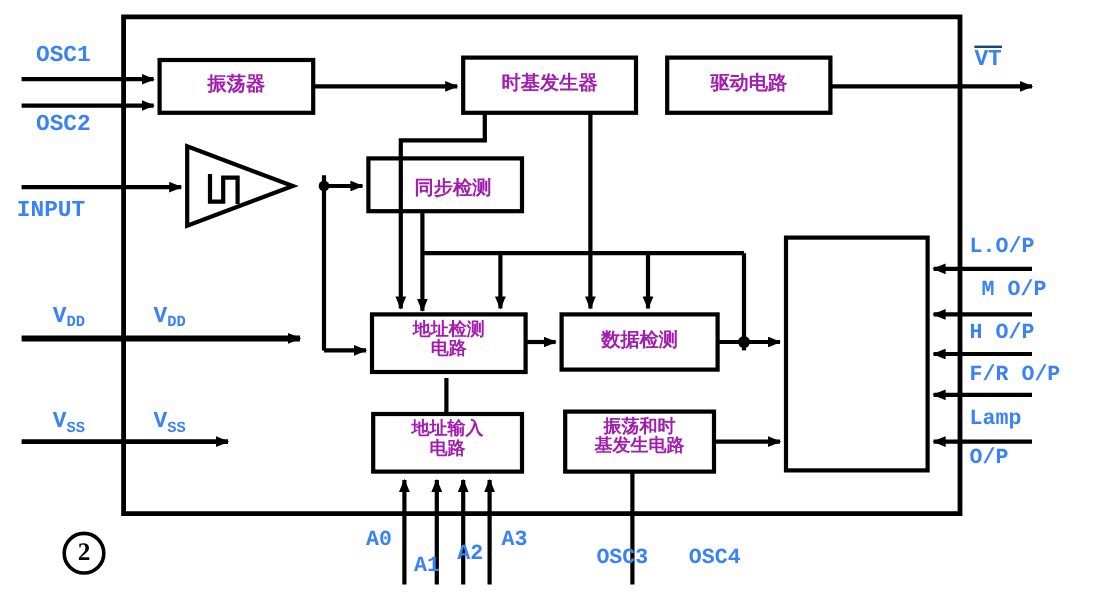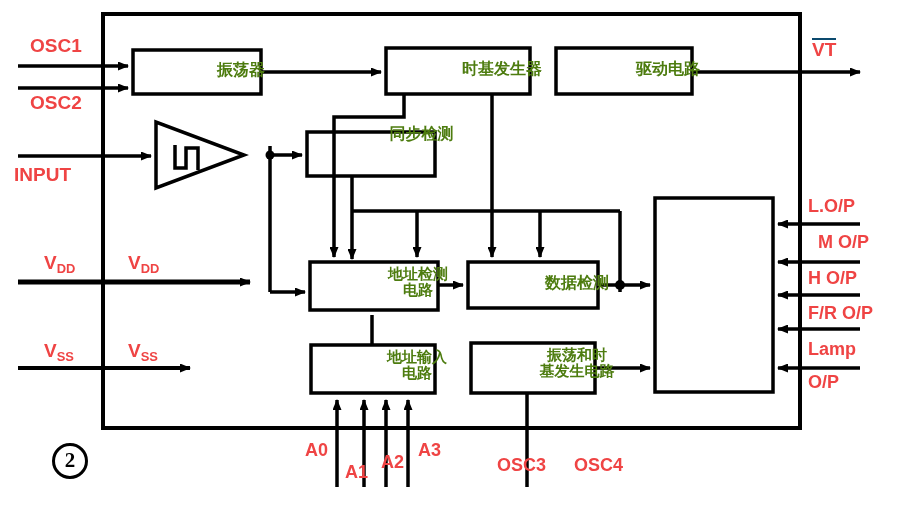--- a/index.html
+++ b/index.html
@@ -20,33 +20,32 @@
     left: 0;
     top: 0;
     width: 911px;
     height: 509px;
   }
   .boxlabel {
     position: absolute;
     text-align: center;
     font-family: "DejaVu Sans", "Liberation Sans", sans-serif;
     font-weight: bold;
-    color: #4d7c0f;
+    color: #a21caf;
     line-height: 1.08;
     letter-spacing: 0px;
     white-space: pre-line;
-    padding-left: 44px;
   }
   .cjk14 { font-size: 15px; }
   .cjk15 { font-size: 16px; }
   .textlabel {
     position: absolute;
-    font-family: Liberation Sans, sans-serif;
-    font-weight: bold;
-    color: #ef4444;
+    font-family: Liberation Mono, monospace;
+    font-weight: bold;
+    color: #3b82f6;
     white-space: nowrap;
   }
   .t18 { font-size: 19px; }
   .t17 { font-size: 18px; }
   .sub {
     font-size: 0.68em;
     vertical-align: -0.28em;
     font-weight: bold;
   }
   .ovl {
@@ -157,21 +156,21 @@
       <path d="M860,262 L778,262" marker-end="url(#arr)"></path>
       <path d="M860,295 L778,295" marker-end="url(#arr)"></path>
       <path d="M860,329 L778,329" marker-end="url(#arr)"></path>
       <path d="M860,368 L778,368" marker-end="url(#arr)"></path>
     </g>
   </svg>
 
   <div class="boxlabel cjk15" style="left:133px; top:61px; width:128px;">振荡器</div>
   <div class="boxlabel cjk15" style="left:556px; top:60px; width:136px;">驱动电路</div>
   <div class="boxlabel cjk15" style="left:386px; top:60px; width:144px;">时基发生器</div>
-  <div class="boxlabel cjk15" style="left:307px; top:125px; width:141px;">同步检测</div>
+  <div class="boxlabel cjk15" style="left:307px; top:148px; width:141px;">同步检测</div>
   <div class="boxlabel cjk14" style="left:310px; top:266px; width:128px;">地址检测
 电路</div>
   <div class="boxlabel cjk15" style="left:468px; top:274px; width:130px;">数据检测</div>
   <div class="boxlabel cjk14" style="left:311px; top:349px; width:124px;">地址输入
 电路</div>
   <div class="boxlabel cjk14" style="left:471px; top:347px; width:124px;">振荡和时
 基发生电路</div>
 
   <div class="textlabel t18" style="left:30px; top:35px;">OSC1</div>
   <div class="textlabel t18" style="left:30px; top:92px;">OSC2</div>

